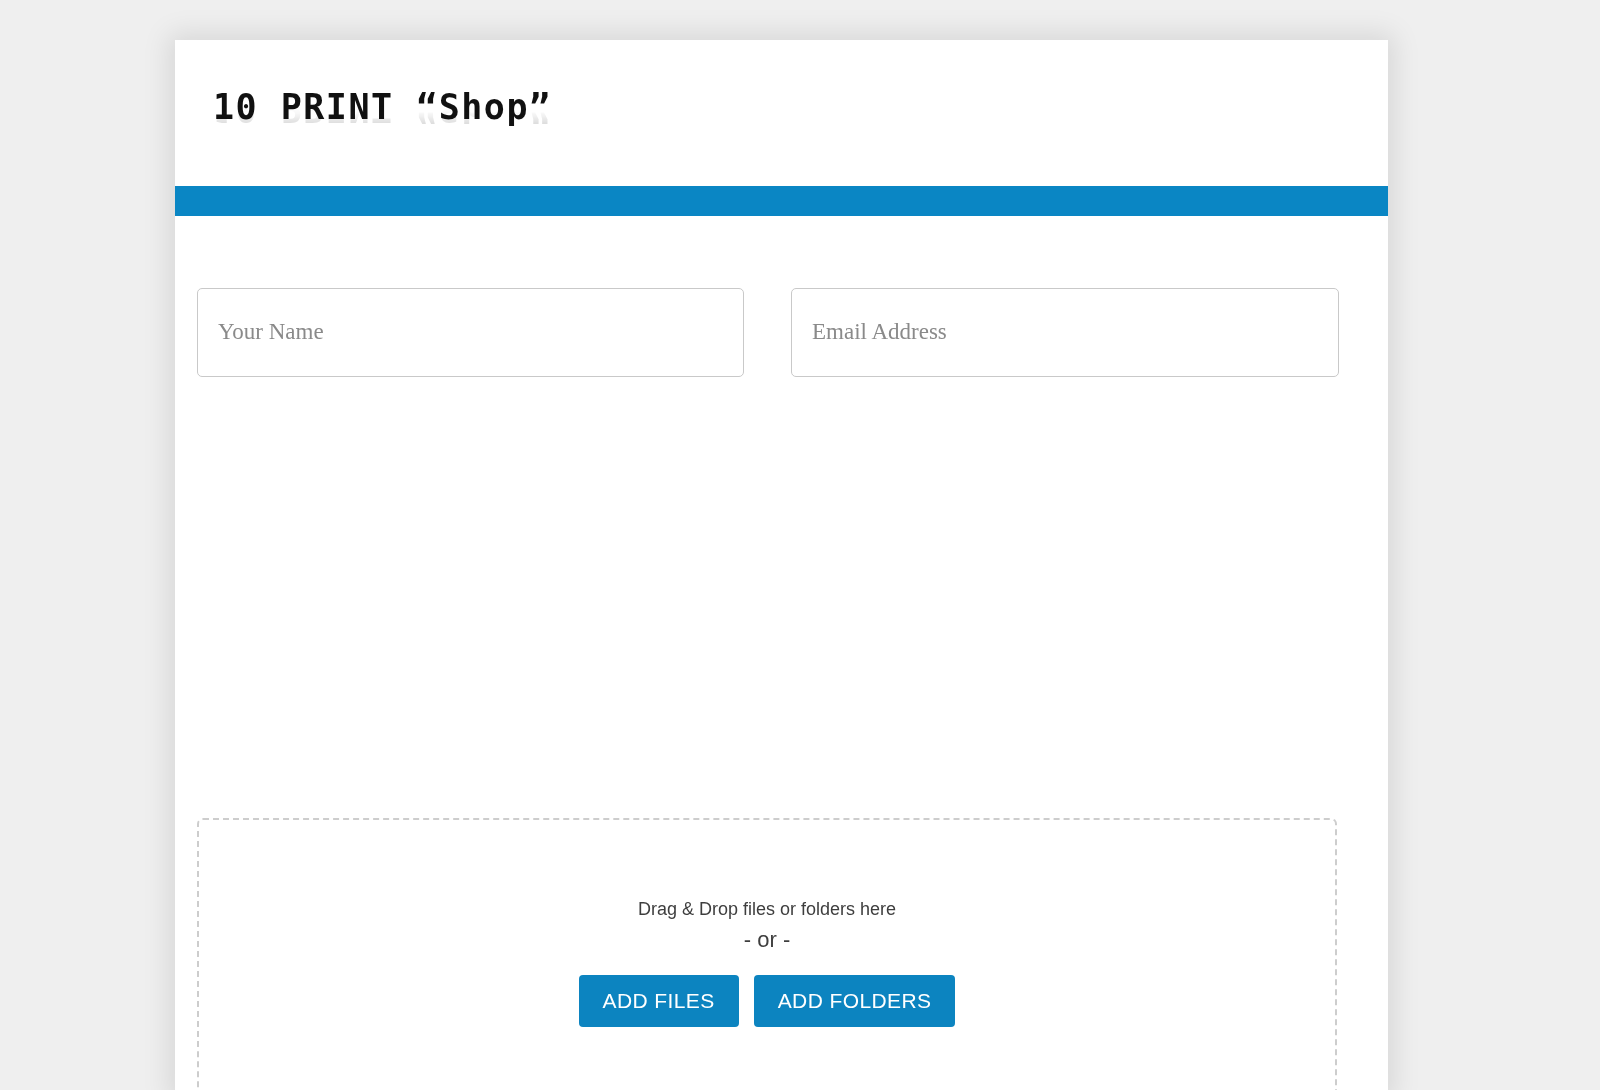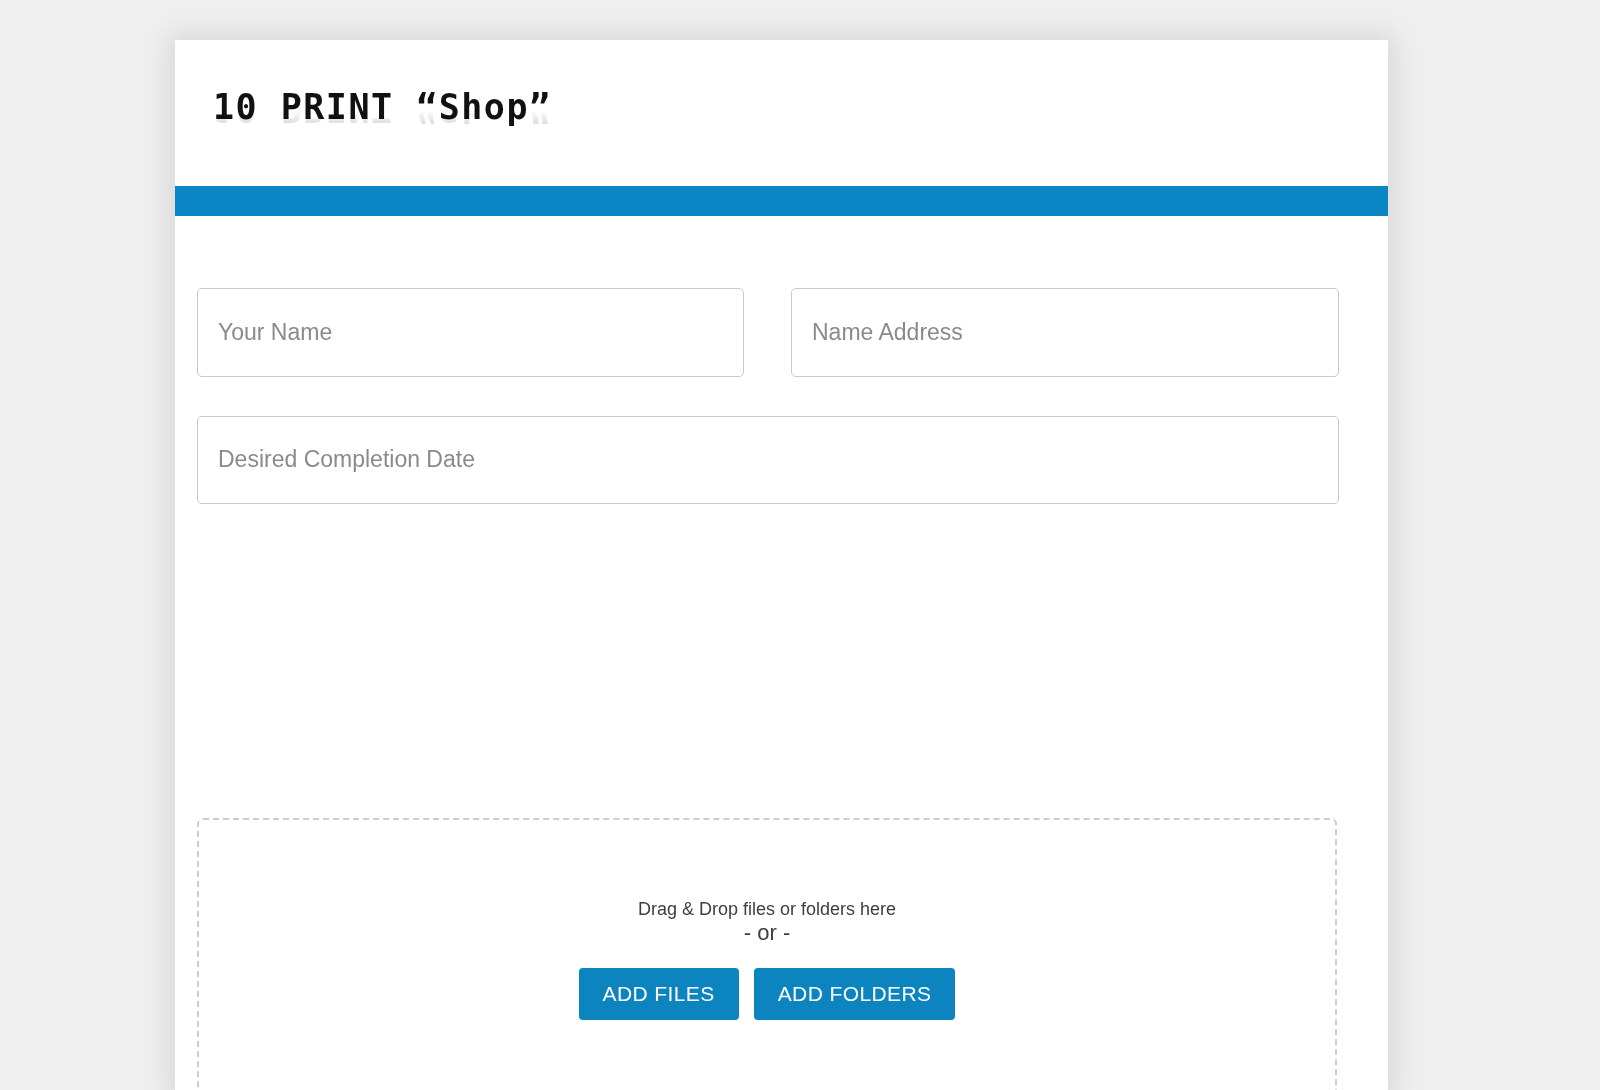--- a/index.html
+++ b/index.html
@@ -100,21 +100,21 @@
     border: 1px solid #c9c9c9;
     border-radius: 5px;
     background: #ffffff;
   }
 
   .field .ph {
     position: absolute;
     left: 20px;
     color: #8a8a8a;
     font-size: 23px;
-    font-family: Liberation Sans, sans-serif;
+    font-family: Liberation Serif, serif;
     white-space: nowrap;
   }
 
   .field-name      { left: 22px;  top: 72px;  width: 547px; height: 89px; }
   .field-name .ph  { top: 30px; }
 
   .field-email     { left: 616px; top: 72px;  width: 548px; height: 89px; }
   .field-email .ph { top: 30px; }
 
   .field-date      { left: 22px;  top: 200px; width: 1142px; height: 88px; }
@@ -147,20 +147,21 @@
   .dz-title {
     font-size: 18px;
     color: #3e3e3e;
     font-family: "Liberation Sans", sans-serif;
     line-height: 1.1;
   }
 
   .dz-or {
     font-size: 22px;
     color: #3e3e3e;
+    margin-top: 7px;
     font-family: "Liberation Sans", sans-serif;
   }
 
   .dz-buttons {
     margin-top: 22px;
     display: flex;
     justify-content: center;
     gap: 15px;
   }
 
@@ -198,26 +199,23 @@
 
     <div class="accent-bar"></div>
 
     <div class="form-body">
 
       <div class="field field-name">
         <span class="ph">Your Name</span>
       </div>
 
       <div class="field field-email">
-        <span class="ph">Name Address</span>
-      </div>
-
-      <div class="field field-date">
-        <span class="ph">Desired Completion Date</span>
-      </div>
+        <span class="ph">Email Address</span>
+      </div>
+
 
 
       <div class="dropzone">
         <div class="dz-inner">
           <div class="dz-title">Drag &amp; Drop files or folders here</div>
           <div class="dz-or">- or -</div>
           <div class="dz-buttons">
             <button class="btn">ADD FILES</button>
             <button class="btn">ADD FOLDERS</button>
           </div>

